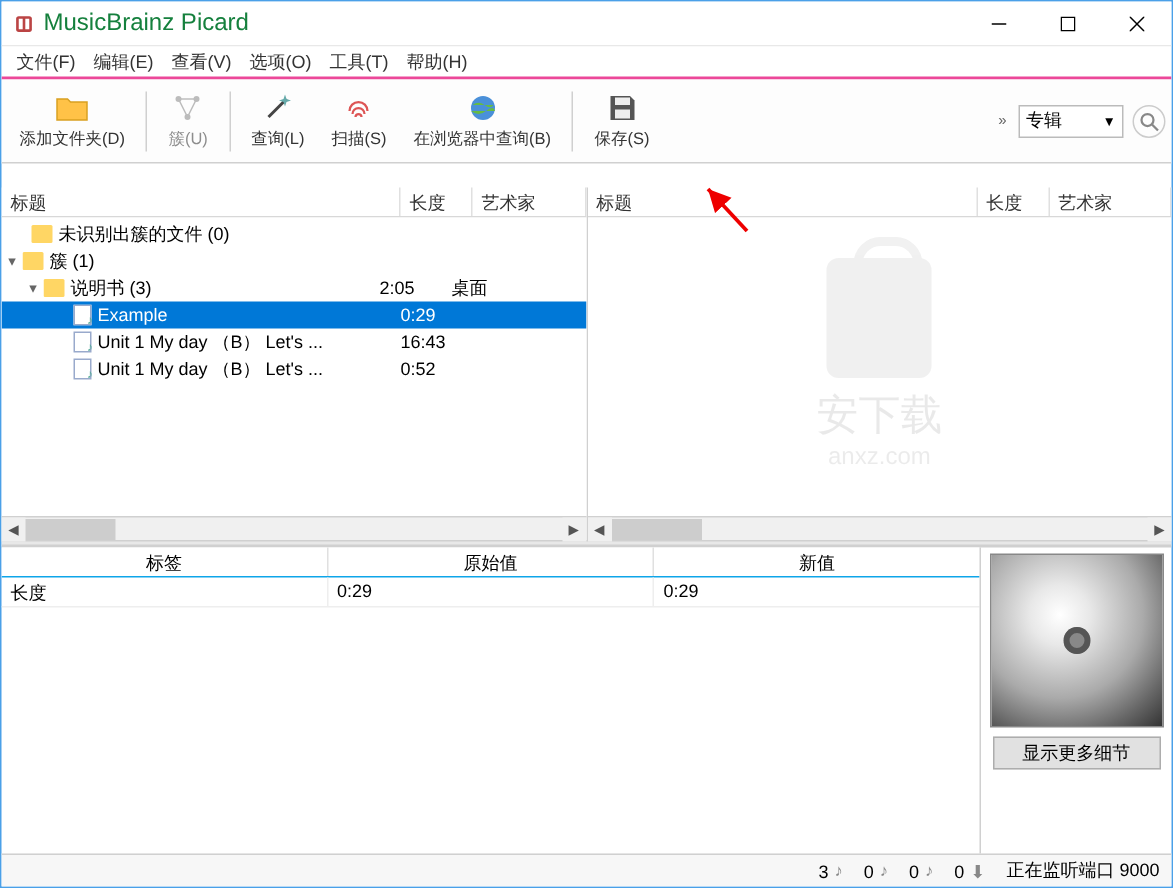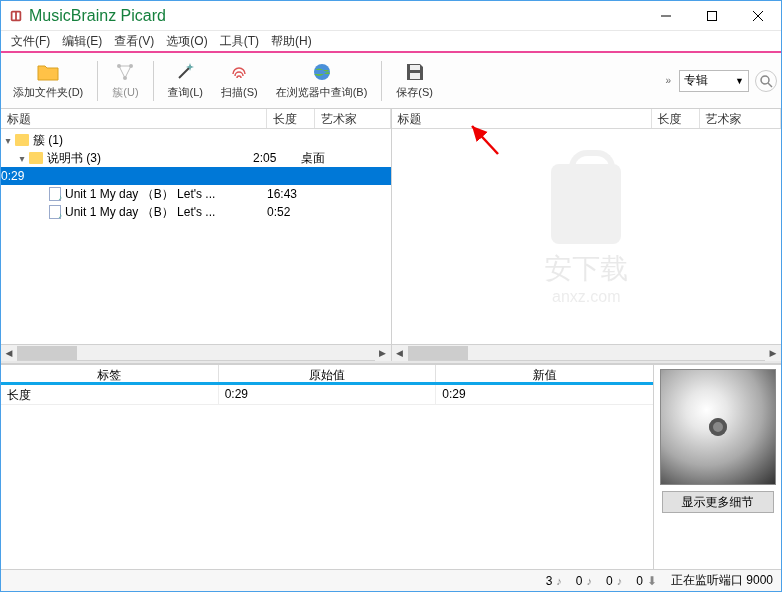--- a/index.html
+++ b/index.html
@@ -20,21 +20,21 @@
 .tb-btn { display: flex; flex-direction: column; align-items: center; justify-content: center; padding: 2px 8px; height: 50px; font-size: 11px; color: #333; border-radius: 2px; }
 .tb-btn .ico { width:22px; height:22px; display:flex; align-items:center; justify-content:center; margin-bottom:2px; }
 .tb-sep { width:1px; height:40px; background:#d0d0d0; margin:0 4px; }
 .tb-spacer { flex:1; }
 .chev { font-size:10px; color:#666; padding:0 6px; align-self:center; }
 .tb-select { height:22px; border:1px solid #bbb; background:#fff; font-size:12px; padding:0 4px; width:70px; display:flex; align-items:center; justify-content:space-between; }
 .tb-search { width:22px; height:22px; border:1px solid #ccc; border-radius:11px; display:flex; align-items:center; justify-content:center; margin-left:4px; }
 
 
 .main { display:flex; height: 251px; }
-.pane { flex:1; display:flex; flex-direction:column; border-right:1px solid #d0d0d0; position:relative; }
+.pane { flex:1; display:flex; flex-direction:column; border-right:1px solid #d0d0d0; position:relative;margin-top:16px; }
 .pane:last-child { border-right:none; }
 .col-head { height:20px; background:#fff; border-bottom:1px solid #d8d8d8; display:flex; }
 .col-head .ch { padding:2px 6px; border-right:1px solid #e0e0e0; font-size:12px; color:#333; }
 .tree { flex:1; overflow:auto; background:#fff; font-size:12px; padding-top: 2px; }
 .trow { display:flex; align-items:center; height:18px; }
 .trow .arrow { width:14px; text-align:center; color:#666; font-size:10px; }
 .trow .fcell { display:flex; align-items:center; overflow:hidden; white-space:nowrap; text-overflow:ellipsis; }
 .trow.selected { background:#0078d7; color:#fff; }
 .folder-ico { width:14px; height:12px; background:#ffd664; border-radius:1px; margin-right:4px; flex-shrink:0; }
 .file-ico { width:12px; height:14px; background:#fff; border:1px solid #9ac; margin-right:4px; position:relative; flex-shrink:0; }
@@ -48,21 +48,21 @@
 
 .watermark { position:absolute; left:50%; top:50%; transform:translate(-50%,-50%); opacity:.12; text-align:center; pointer-events:none; }
 .watermark .bag { width:70px; height:80px; background:#888; border-radius:8px; margin:0 auto 6px; position:relative; }
 .watermark .bag::before { content:""; position:absolute; top:-14px; left:18px; width:34px; height:24px; border:6px solid #888; border-bottom:none; border-radius:18px 18px 0 0; }
 .watermark .txt { font-size:28px; color:#555; }
 .watermark .url { font-size:16px; color:#666; }
 
 
 .prop-area { display:flex; height: 234px; border-top:1px solid #d0d0d0; }
 .prop-left { flex:1; display:flex; flex-direction:column; }
-.prop-head { height:20px; display:flex; background:#fff; border-bottom:3px solid #0ea5e9; }
+.prop-head { height:20px; display:flex; background:#fff; border-bottom:1px solid #0ea5e9; }
 .prop-head .ph { flex:1; text-align:center; padding:2px 0; border-right:1px solid #e0e0e0; font-size:12px; }
 .prop-head .ph:last-child { border-right:none;font-family:Liberation Serif, serif; }
 .prop-row { height:20px; display:flex; border-bottom:1px solid #eee; }
 .prop-row .pc { flex:1; padding:2px 6px; border-right:1px solid #eee; font-size:12px; }
 .prop-row .pc:last-child { border-right:none; }
 .prop-right { width:128px; padding:4px; display:flex; flex-direction:column; align-items:center; border-left:1px solid #d0d0d0; }
 .cover { width:116px; height:116px; background: radial-gradient(circle at 40% 35%, #fff 0%, #e8e8e8 20%, #aaa 55%, #666 80%, #333 100%); border:1px solid #888; position:relative; }
 .cover::after { content:""; position:absolute; left:50%; top:50%; width:18px; height:18px; background:#888; border-radius:50%; transform:translate(-50%,-50%); box-shadow: inset 0 0 0 4px #555; }
 .detail-btn { margin-top:6px; width:112px; height:22px; border:1px solid #adadad; background:#e1e1e1; font-size:12px; }
 
@@ -196,36 +196,47 @@
 <div class="main">
 
   <div class="pane">
     <div class="col-head">
       <div class="ch" style="width:266px">标题</div>
       <div class="ch" style="width:48px">长度</div>
       <div class="ch" style="flex:1">艺术家</div>
     </div>
     <div class="tree">
       <div class="trow">
+        <span class="arrow"></span>
+        <span class="fcell" style="padding-left:6px">
+            <span class="folder-ico"></span>
+            <span>未识别出簇的文件 (0)</span>
+          </span>
+      </div>
+      <div class="trow">
         <span class="arrow">▾</span>
         <span class="fcell">
             <span class="folder-ico"></span>
             <span>簇 (1)</span>
           </span>
       </div>
       <div class="trow">
         <span class="arrow" style="margin-left:14px">▾</span>
         <span class="fcell" style="width:224px">
             <span class="folder-ico"></span>
             <span>说明书 (3)</span>
           </span>
         <span style="width:48px">2:05</span>
         <span>桌面</span>
       </div>
       <div class="trow selected">
+        <span class="fcell" style="width:266px;padding-left:48px">
+            <span class="file-ico"></span>
+            <span>Example</span>
+          </span>
         <span style="width:48px">0:29</span>
       </div>
       <div class="trow">
         <span class="fcell" style="width:266px;padding-left:48px">
             <span class="file-ico"></span>
             <span>Unit 1 My day （B） Let's ...</span>
           </span>
         <span style="width:48px">16:43</span>
       </div>
       <div class="trow">

